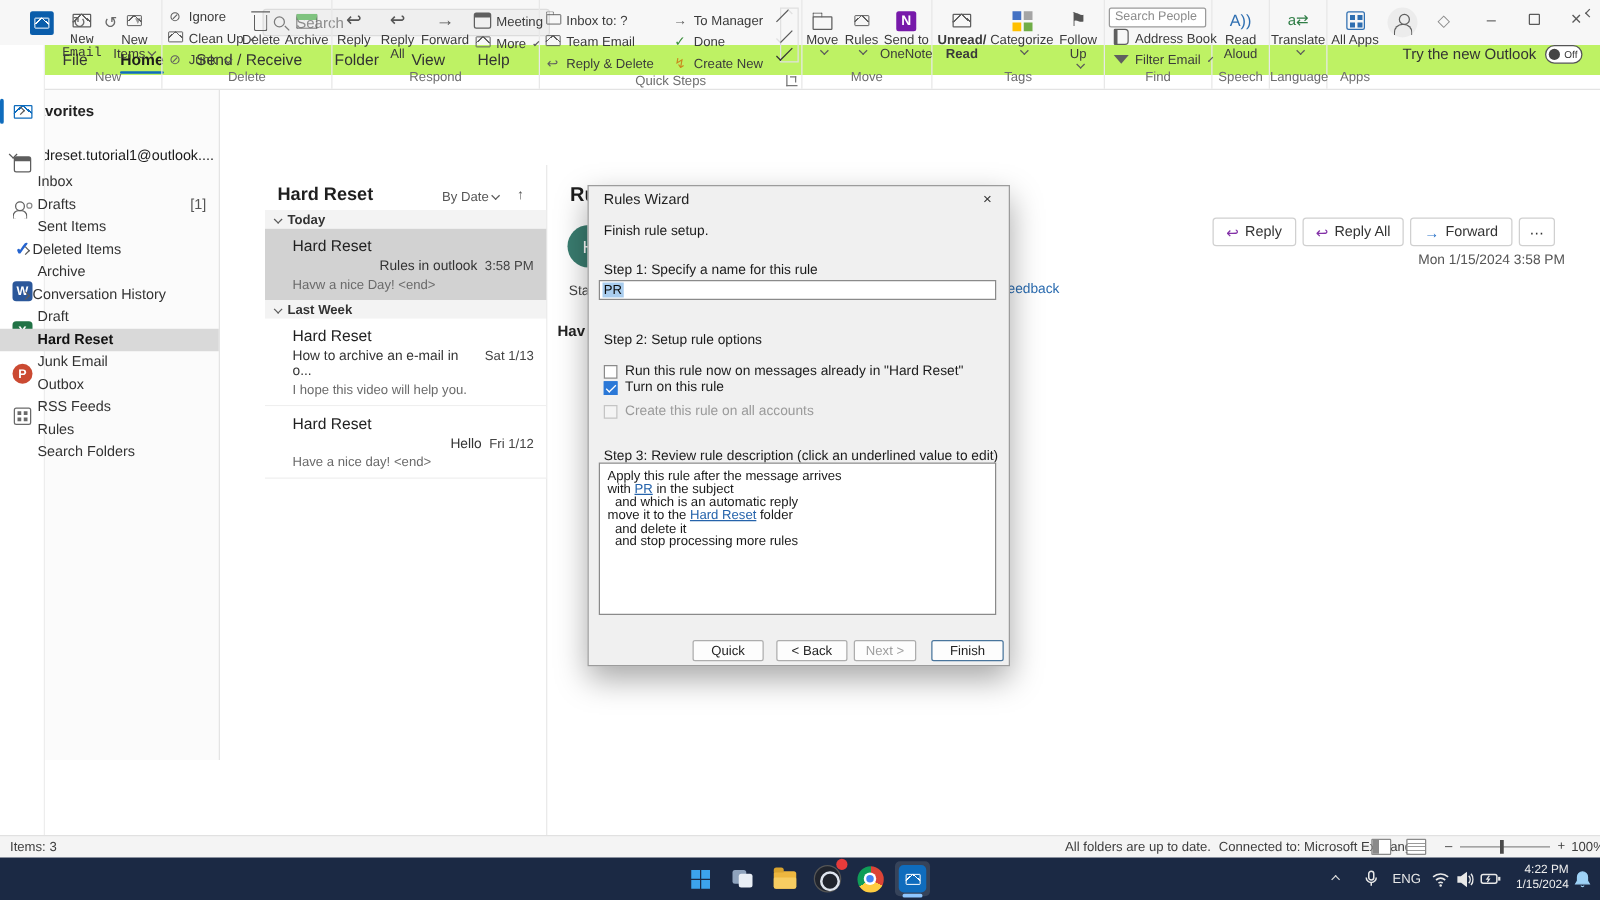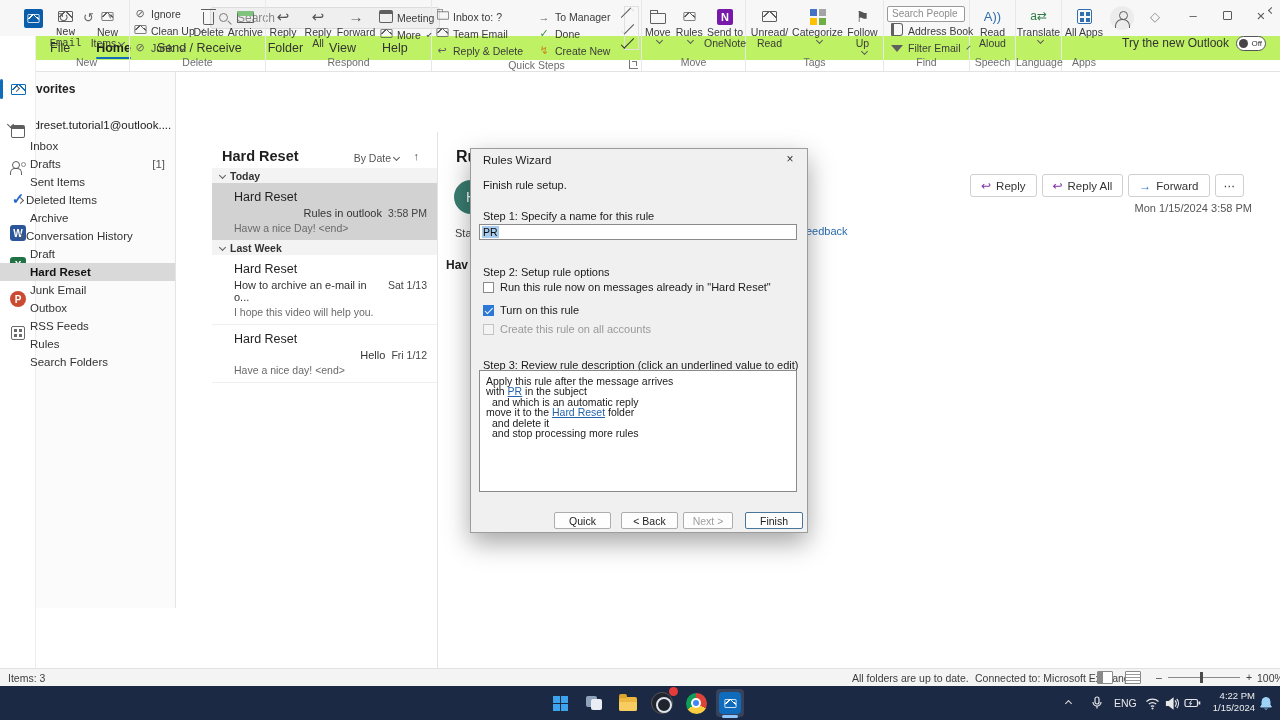--- a/index.html
+++ b/index.html
@@ -379,21 +379,21 @@
             <span class="onenote">N</span>
           </span>
           <span>Send to OneNote</span>
         </div>
     </div>
     <div class="grp-lbl">Move</div>
   </div>
 
   <div class="grp" style="width:138px;">
     <div class="grp-body" style="justify-content:center;">
-      <div class="blg" style="width:44px;">
+      <div class="blg" style="width:44px;font-weight:bold;">
           <span class="ic">
             <span class="env"></span>
           </span>
           <span>Unread/ Read</span>
         </div>
       <div class="blg" style="width:52px;">
           <span class="ic">
             <span class="cat">
               <i></i>
               <i></i>
@@ -614,21 +614,21 @@
 
 <div id="dlg" class="abs">
   <span id="dlg-title">Rules Wizard</span>
   <span id="dlg-close">×</span>
   <span id="dlg-intro">Finish rule setup.</span>
   <span id="dlg-s1">Step 1: Specify a name for this rule</span>
   <div id="dlg-name">
       <span class="sel">PR</span>
     </div>
   <span id="dlg-s2">Step 2: Setup rule options</span>
-  <div class="dlg-cb" style="top:132px;">
+  <div class="dlg-cb" style="top:142px;">
       <span class="cbx"></span>
       <span>Run this rule now on messages already in "Hard Reset"</span>
     </div>
   <div class="dlg-cb" style="top:155px;">
       <span class="cbx on"></span>
       <span>Turn on this rule</span>
     </div>
   <div class="dlg-cb dis" style="top:174px;">
       <span class="cbx dis"></span>
       <span>Create this rule on all accounts</span>

